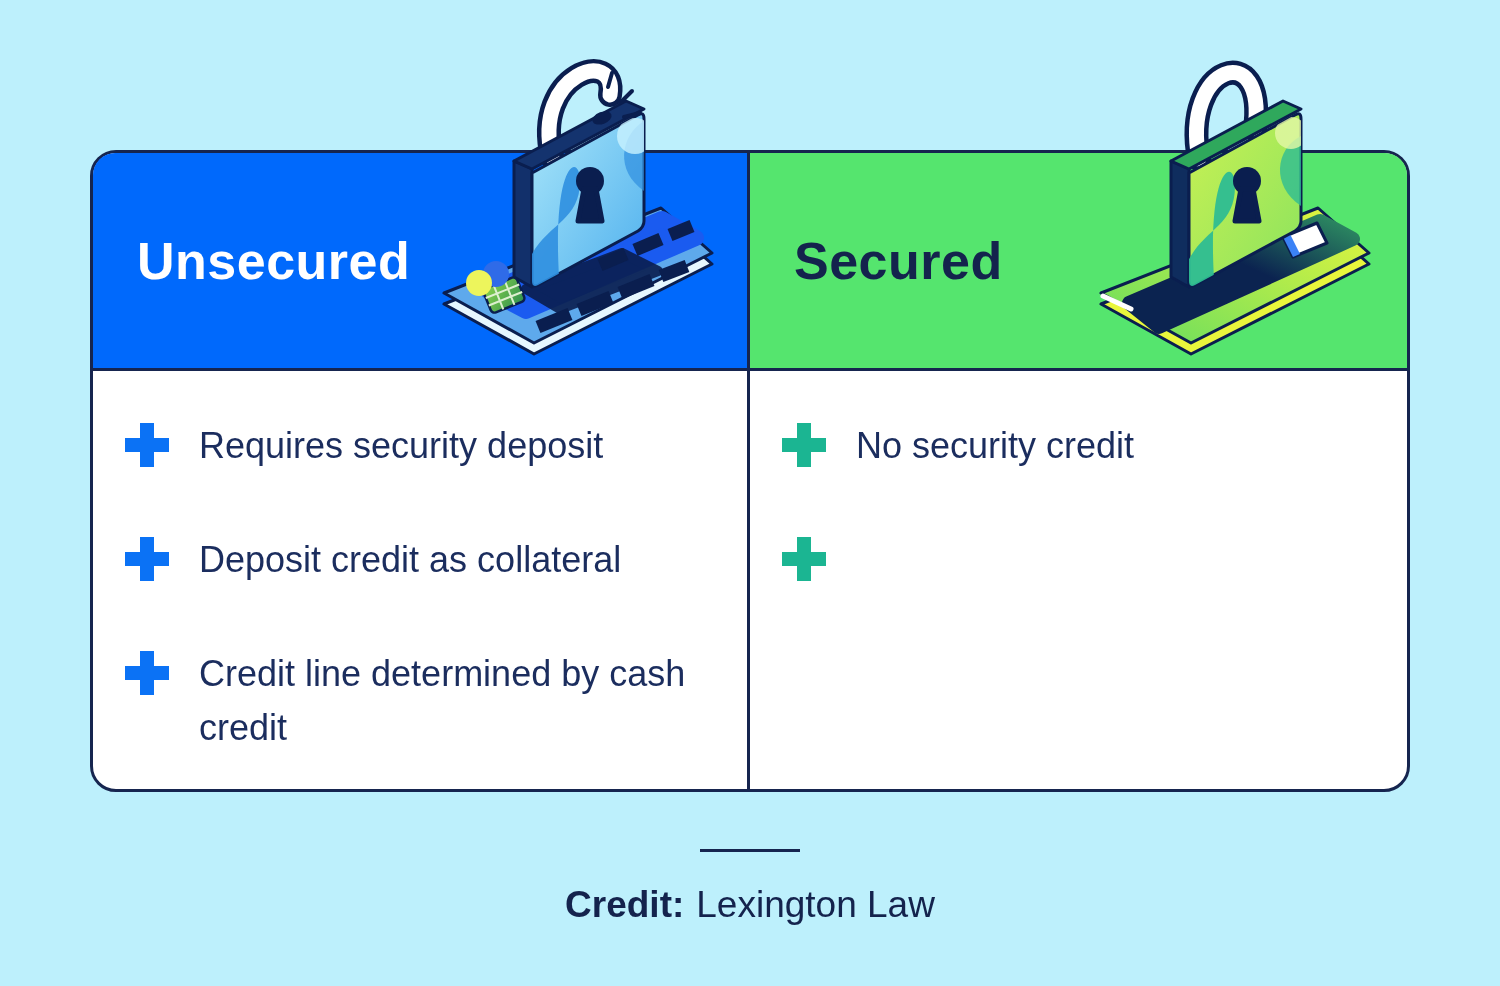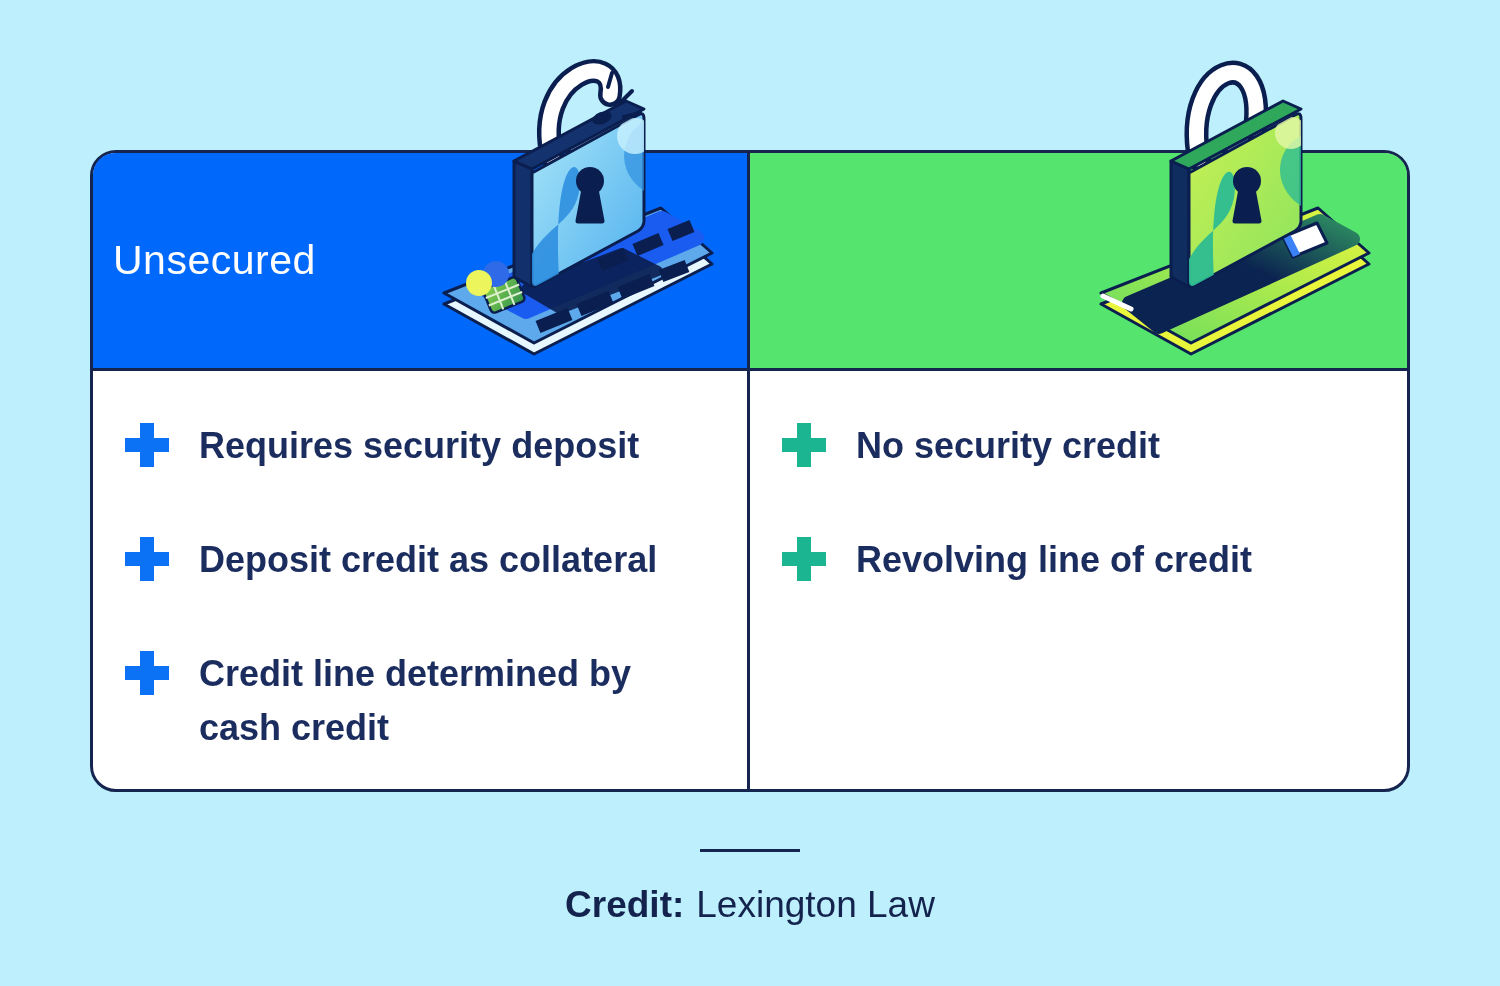--- a/index.html
+++ b/index.html
@@ -32,32 +32,32 @@
   .header-cell.unsecured{
     background:#0069FC;
     border-right:3px solid #16254F;
     border-top-left-radius:22px;
   }
   .header-cell.secured{
     background:#55E56E;
     border-top-right-radius:22px;
   }
   .header-title{
-    font-size:41px;font-weight:normal;
-    padding-left:20px;letter-spacing:0.5px;
+    font-size:52px;font-weight:bold;
+    padding-left:44px;letter-spacing:0.5px;
   }
   .header-cell.unsecured .header-title{color:#FFFFFF;}
   .header-cell.secured .header-title{color:#14234D;}
 
   .illustration{
     position:absolute;left:337px;top:-112px;
     width:330px;height:330px;pointer-events:none;
   }
 
-  .body-row{display:flex;flex:1 1 auto;font-weight:bold;}
+  .body-row{display:flex;flex:1 1 auto;}
   .body-cell{
     width:50%;box-sizing:border-box;
     padding:48px 36px 0 32px;
     display:flex;flex-direction:column;gap:60px;
   }
   .body-cell.unsecured-list{border-right:3px solid #16254F;}
 
   .list-item{display:flex;align-items:flex-start;gap:30px;}
   .plus-icon{flex:0 0 auto;margin-top:4px;}
   .plus-icon.blue{color:#0B72F5;}
@@ -157,20 +157,21 @@
 
           <g stroke="#0A1E4F" stroke-width="4" stroke-linecap="round">
             <path d="M190,62 L202,50"></path>
             <path d="M194,76 L210,72"></path>
             <path d="M178,46 L182,32"></path>
           </g>
         </svg>
       </div>
 
       <div class="header-cell secured">
+        <div class="header-title">Secured</div>
 
         <svg class="illustration" viewBox="0 0 330 330">
           <defs>
             <linearGradient id="cardGreen" x1="0" y1="1" x2="1" y2="0">
               <stop offset="0" stop-color="#63DC60"></stop>
               <stop offset="1" stop-color="#E9F63C"></stop>
             </linearGradient>
             <linearGradient id="bandGreen" x1="0" y1="1" x2="1" y2="0">
               <stop offset="0" stop-color="#0B2350"></stop>
               <stop offset="0.55" stop-color="#0B2350"></stop>
@@ -243,21 +244,20 @@
         <div class="list-item">
           <svg class="plus-icon teal" width="44" height="44" viewBox="0 0 44 44">
             <path d="M15 0 H29 V15 H44 V29 H29 V44 H15 V29 H0 V15 H15 Z" fill="currentColor"></path>
           </svg>
           <span class="item-text">No security credit</span>
         </div>
         <div class="list-item">
           <svg class="plus-icon teal" width="44" height="44" viewBox="0 0 44 44">
             <path d="M15 0 H29 V15 H44 V29 H29 V44 H15 V29 H0 V15 H15 Z" fill="currentColor"></path>
           </svg>
-          <span class="item-text">Revolving line of credit</span>
         </div>
       </div>
     </div>
   </div>
 
   <div class="footer-rule"></div>
 
   <div class="source-line">
     <span class="source-label">Credit:</span><span class="source-value">Lexington Law</span>
   </div>

